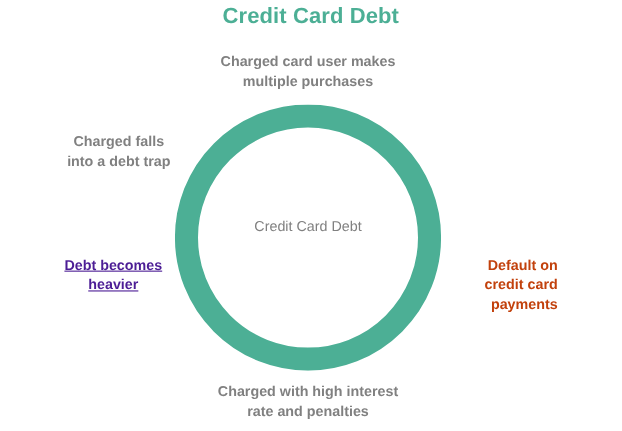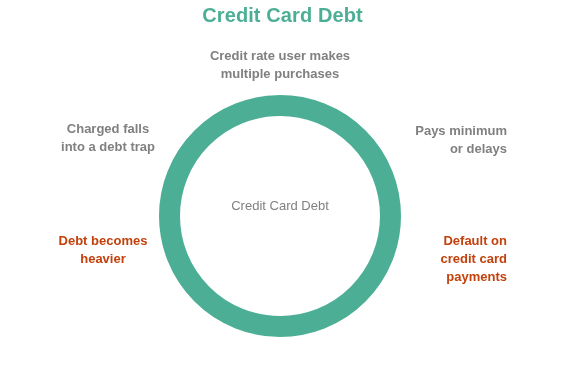--- a/index.html
+++ b/index.html
@@ -118,30 +118,30 @@
 
   <div id="cycle-ring">
     <svg viewBox="0 0 242 242" xmlns="http://www.w3.org/2000/svg">
       <circle cx="121" cy="121" r="110.5" fill="none" stroke="#4CAF95" stroke-width="21"></circle>
     </svg>
   </div>
 
   <div id="center-label" style="color: rgb(128, 128, 128);">Credit Card
 Debt</div>
 
-  <div class="step-label" id="step-1" style="color: rgb(128, 128, 128);">Credit rate user makes
+  <div class="step-label" id="step-1" style="color: rgb(128, 128, 128);">Charged card user makes
 multiple purchases</div>
 
-  <div class="step-label" id="step-2" style="color: rgb(128, 128, 128);">Pays minimum
-or delays</div>
 
   <div class="step-label" id="step-3" style="color: #c2410c;">Default on
 credit card
 payments</div>
 
+  <div class="step-label" id="step-4" style="color: rgb(128, 128, 128);">Charged with high interest
+rate and penalties</div>
 
-  <div class="step-label" id="step-5" style="color: #c2410c;">Debt becomes
+  <div class="step-label" id="step-5" style="color: #4c1d95; text-decoration: underline;">Debt becomes
 heavier</div>
 
   <div class="step-label" id="step-6" style="color: rgb(128, 128, 128);">Charged falls
 into a debt trap</div>
 
 </div>
 
 </body></html>

